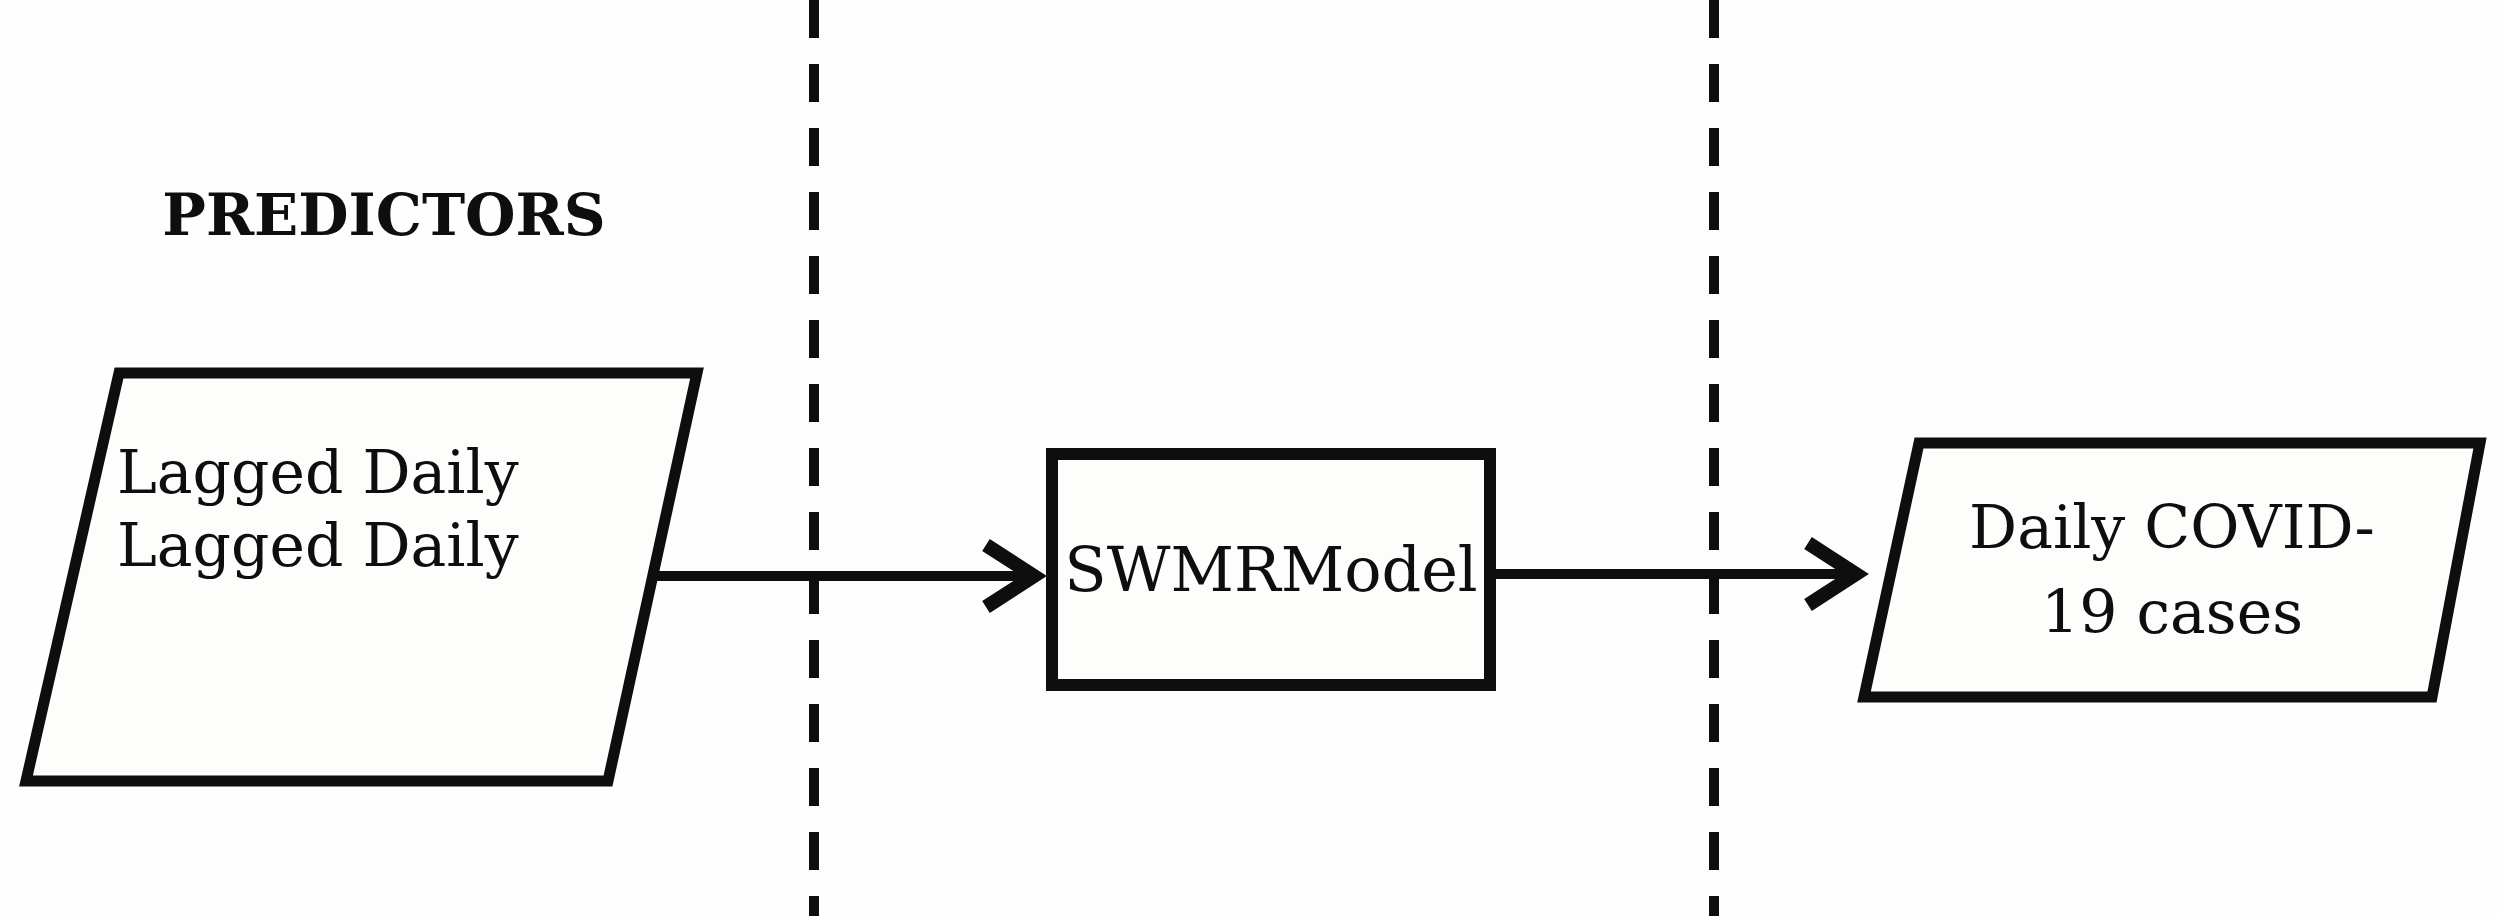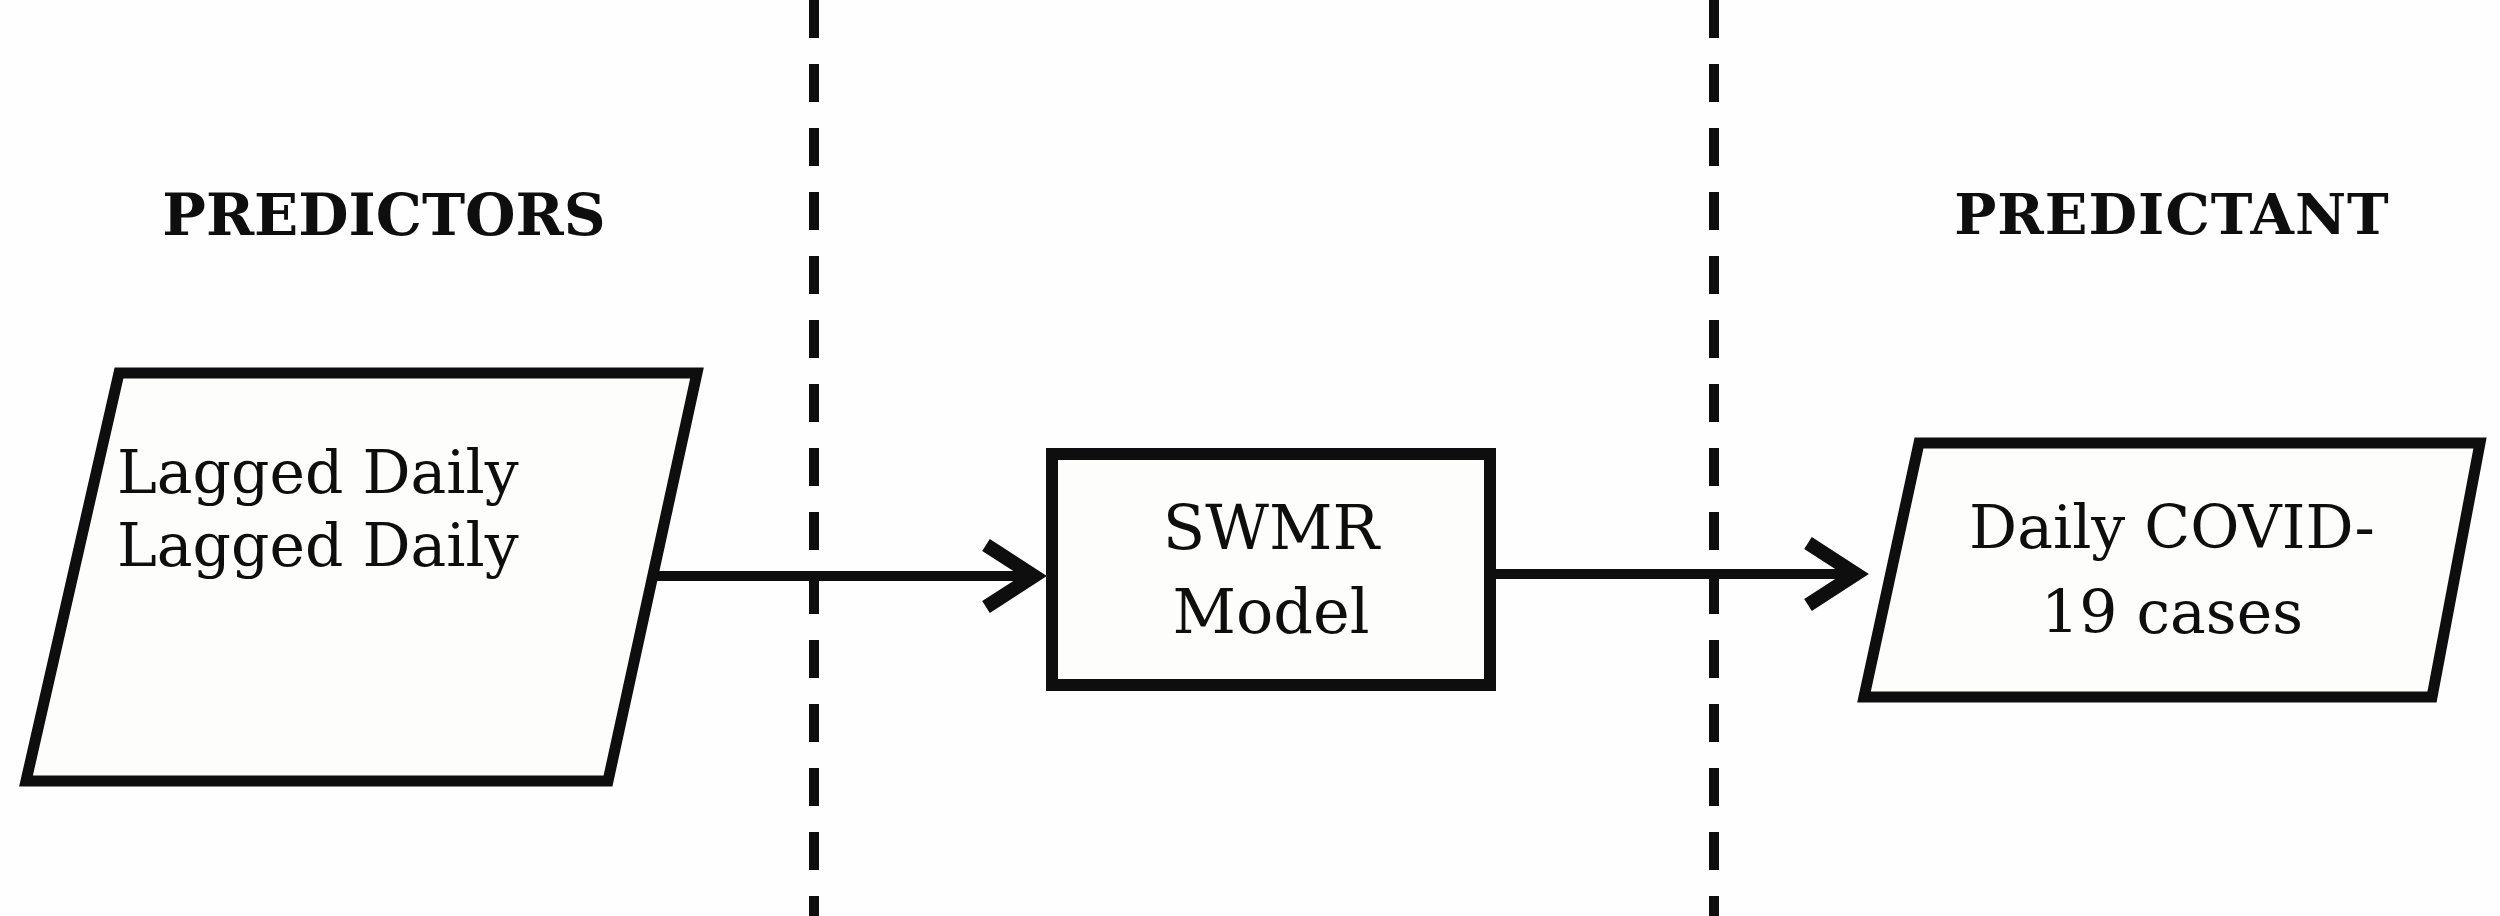--- a/index.html
+++ b/index.html
@@ -58,21 +58,21 @@
     font-size: 60px;
     line-height: 73px;
     text-align: center;
   }
   .node-text.model {
     left: 1052px;
     top: 454px;
     width: 438px;
     height: 231px;
     display: flex;
-    flex-direction: column;
+    flex-direction: row;
     justify-content: center;
     align-items: center;
     font-size: 62px;
     line-height: 84px;
     text-align: center;
   }
   .node-text.output {
     left: 1864px;
     top: 443px;
     width: 616px;
@@ -107,21 +107,20 @@
     </g>
 
     <polygon points="119,373 697,373 608,781 26,781" fill="#fdfdfc" stroke="#0e0e0e" stroke-width="11"></polygon>
 
     <rect x="1052" y="454" width="438" height="231" fill="#fdfdfc" stroke="#0e0e0e" stroke-width="12"></rect>
 
     <polygon points="1919,443 2480,443 2432,697 1864,697" fill="#fdfdfc" stroke="#0e0e0e" stroke-width="11"></polygon>
   </svg>
 
   <div class="heading predictors">PREDICTORS</div>
-  <div class="heading predictant">PREDICTANT</div>
 
   <div class="node-text inputs">
     <div>Lagged Daily</div>
     <div>Lagged Daily</div>
   </div>
 
   <div class="node-text model">
     <div>SWMR</div>
     <div>Model</div>
   </div>

